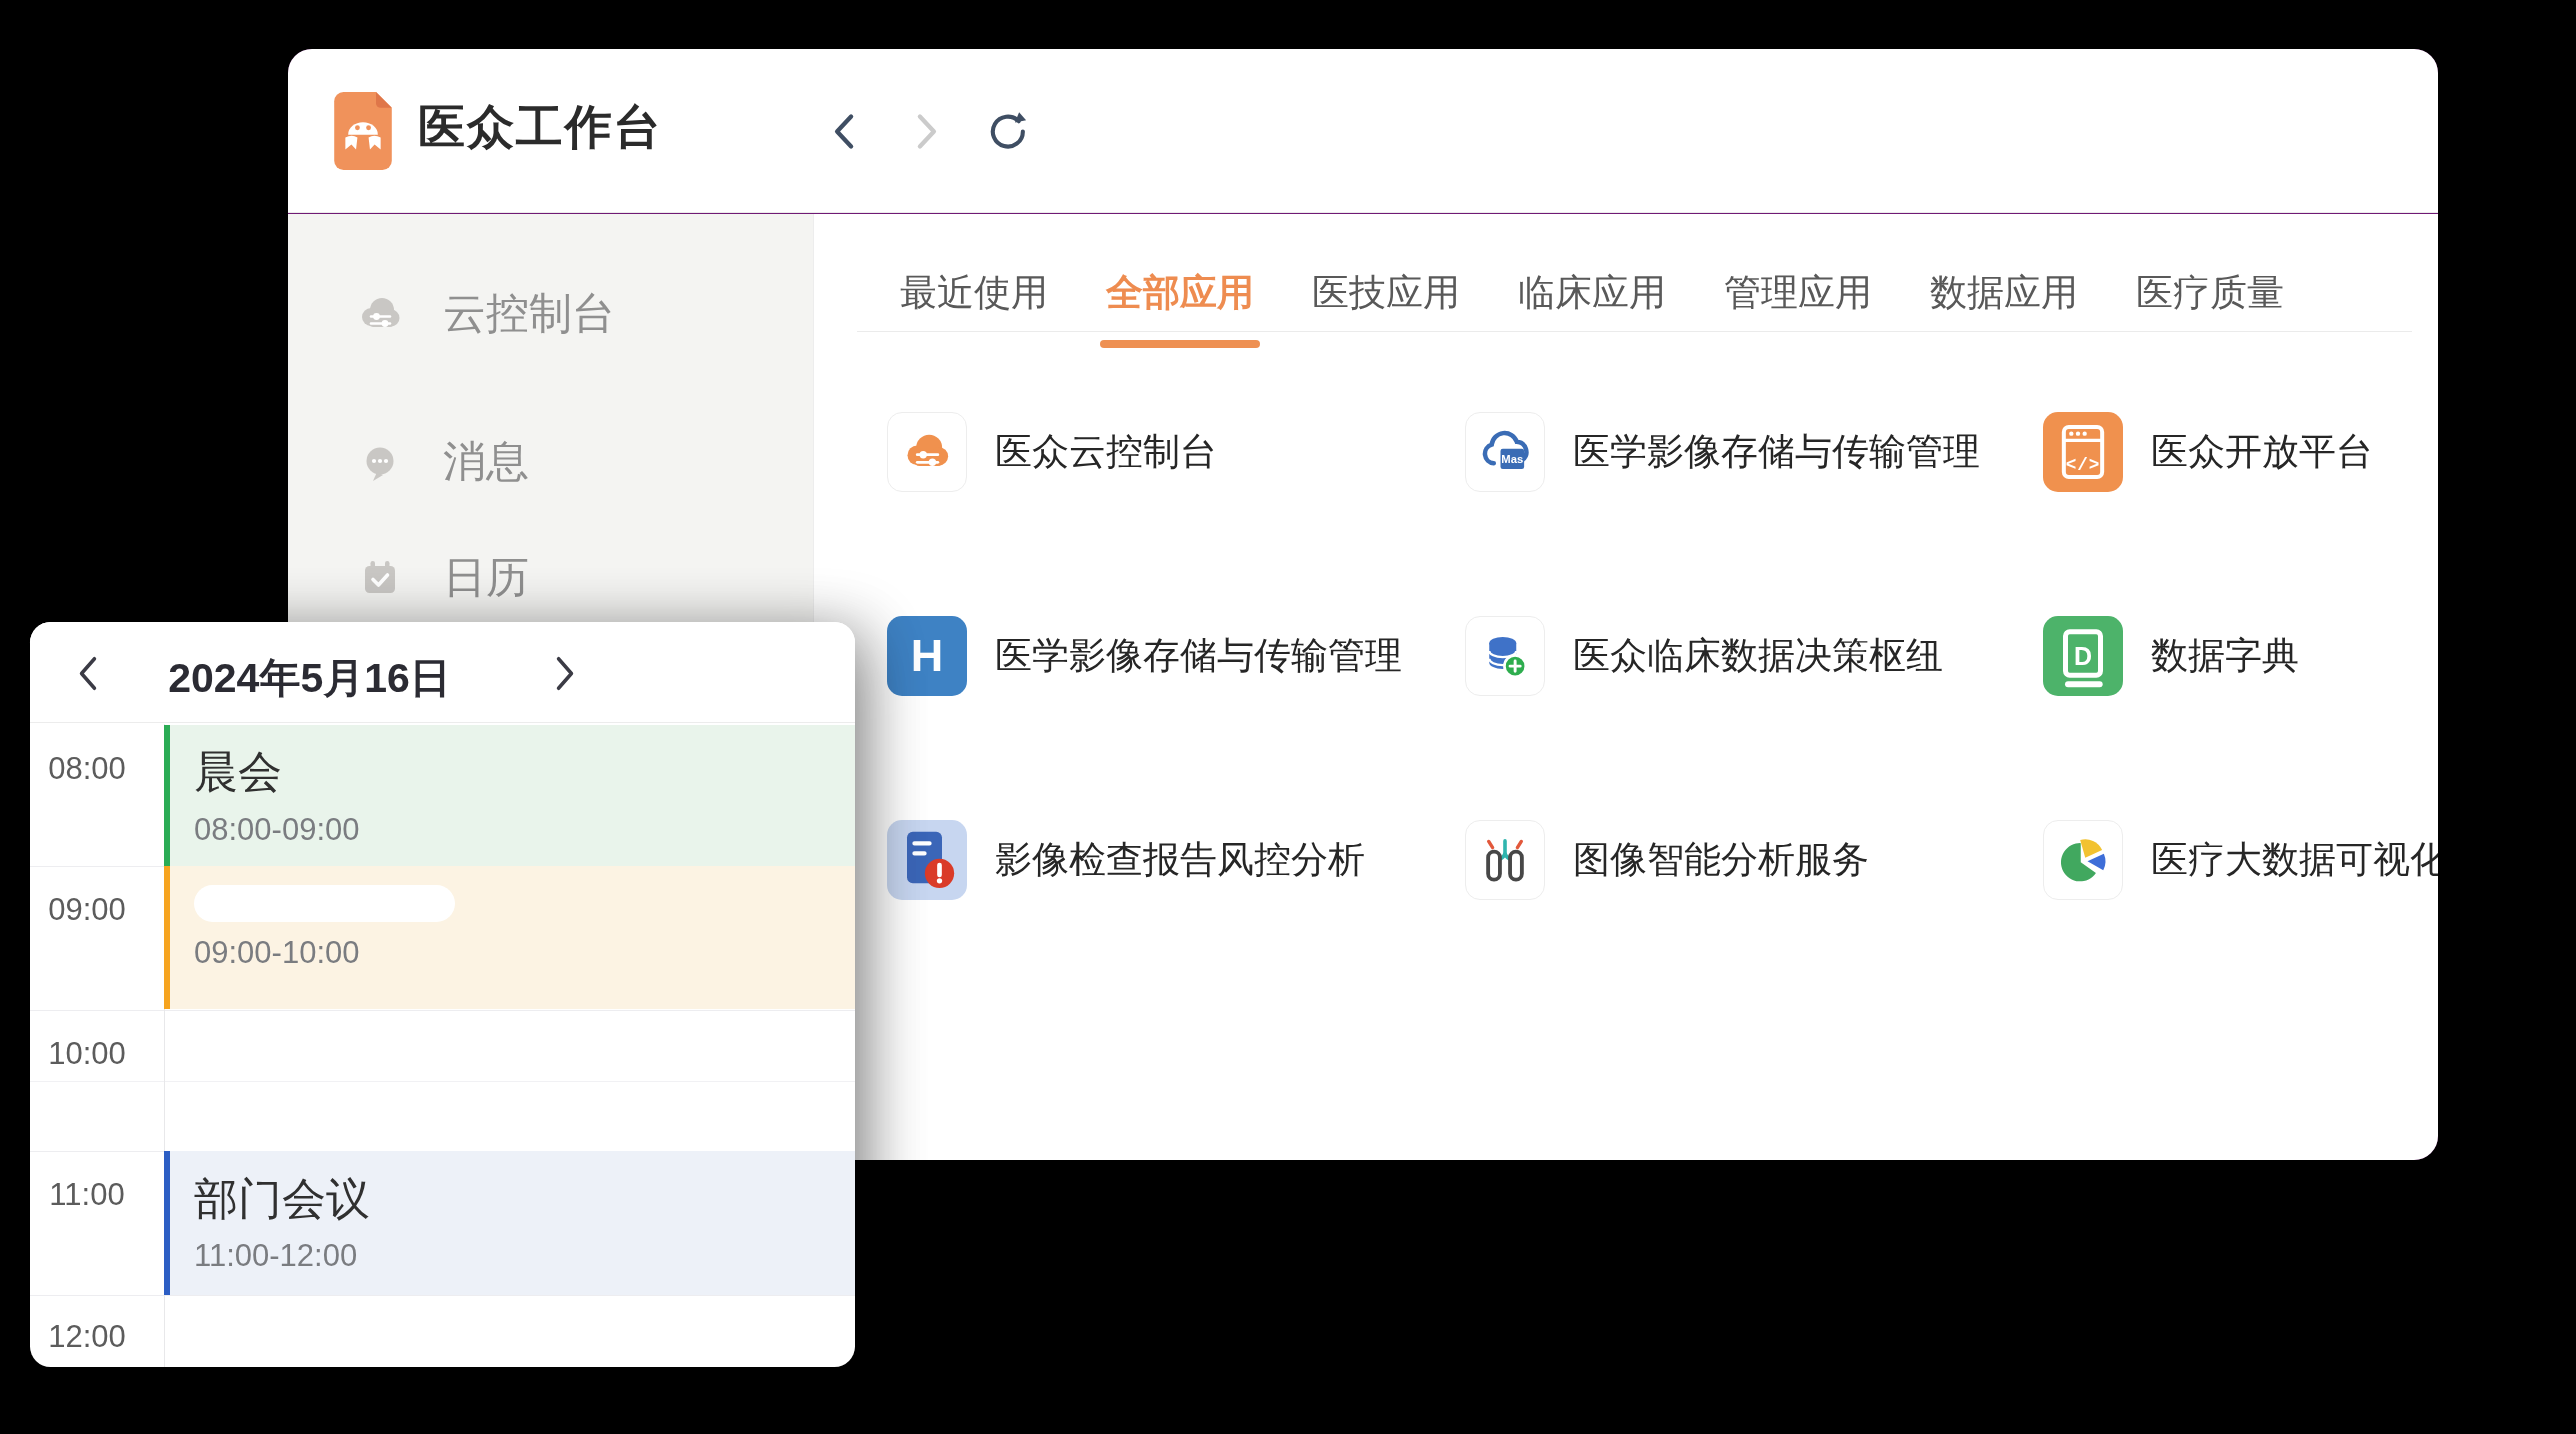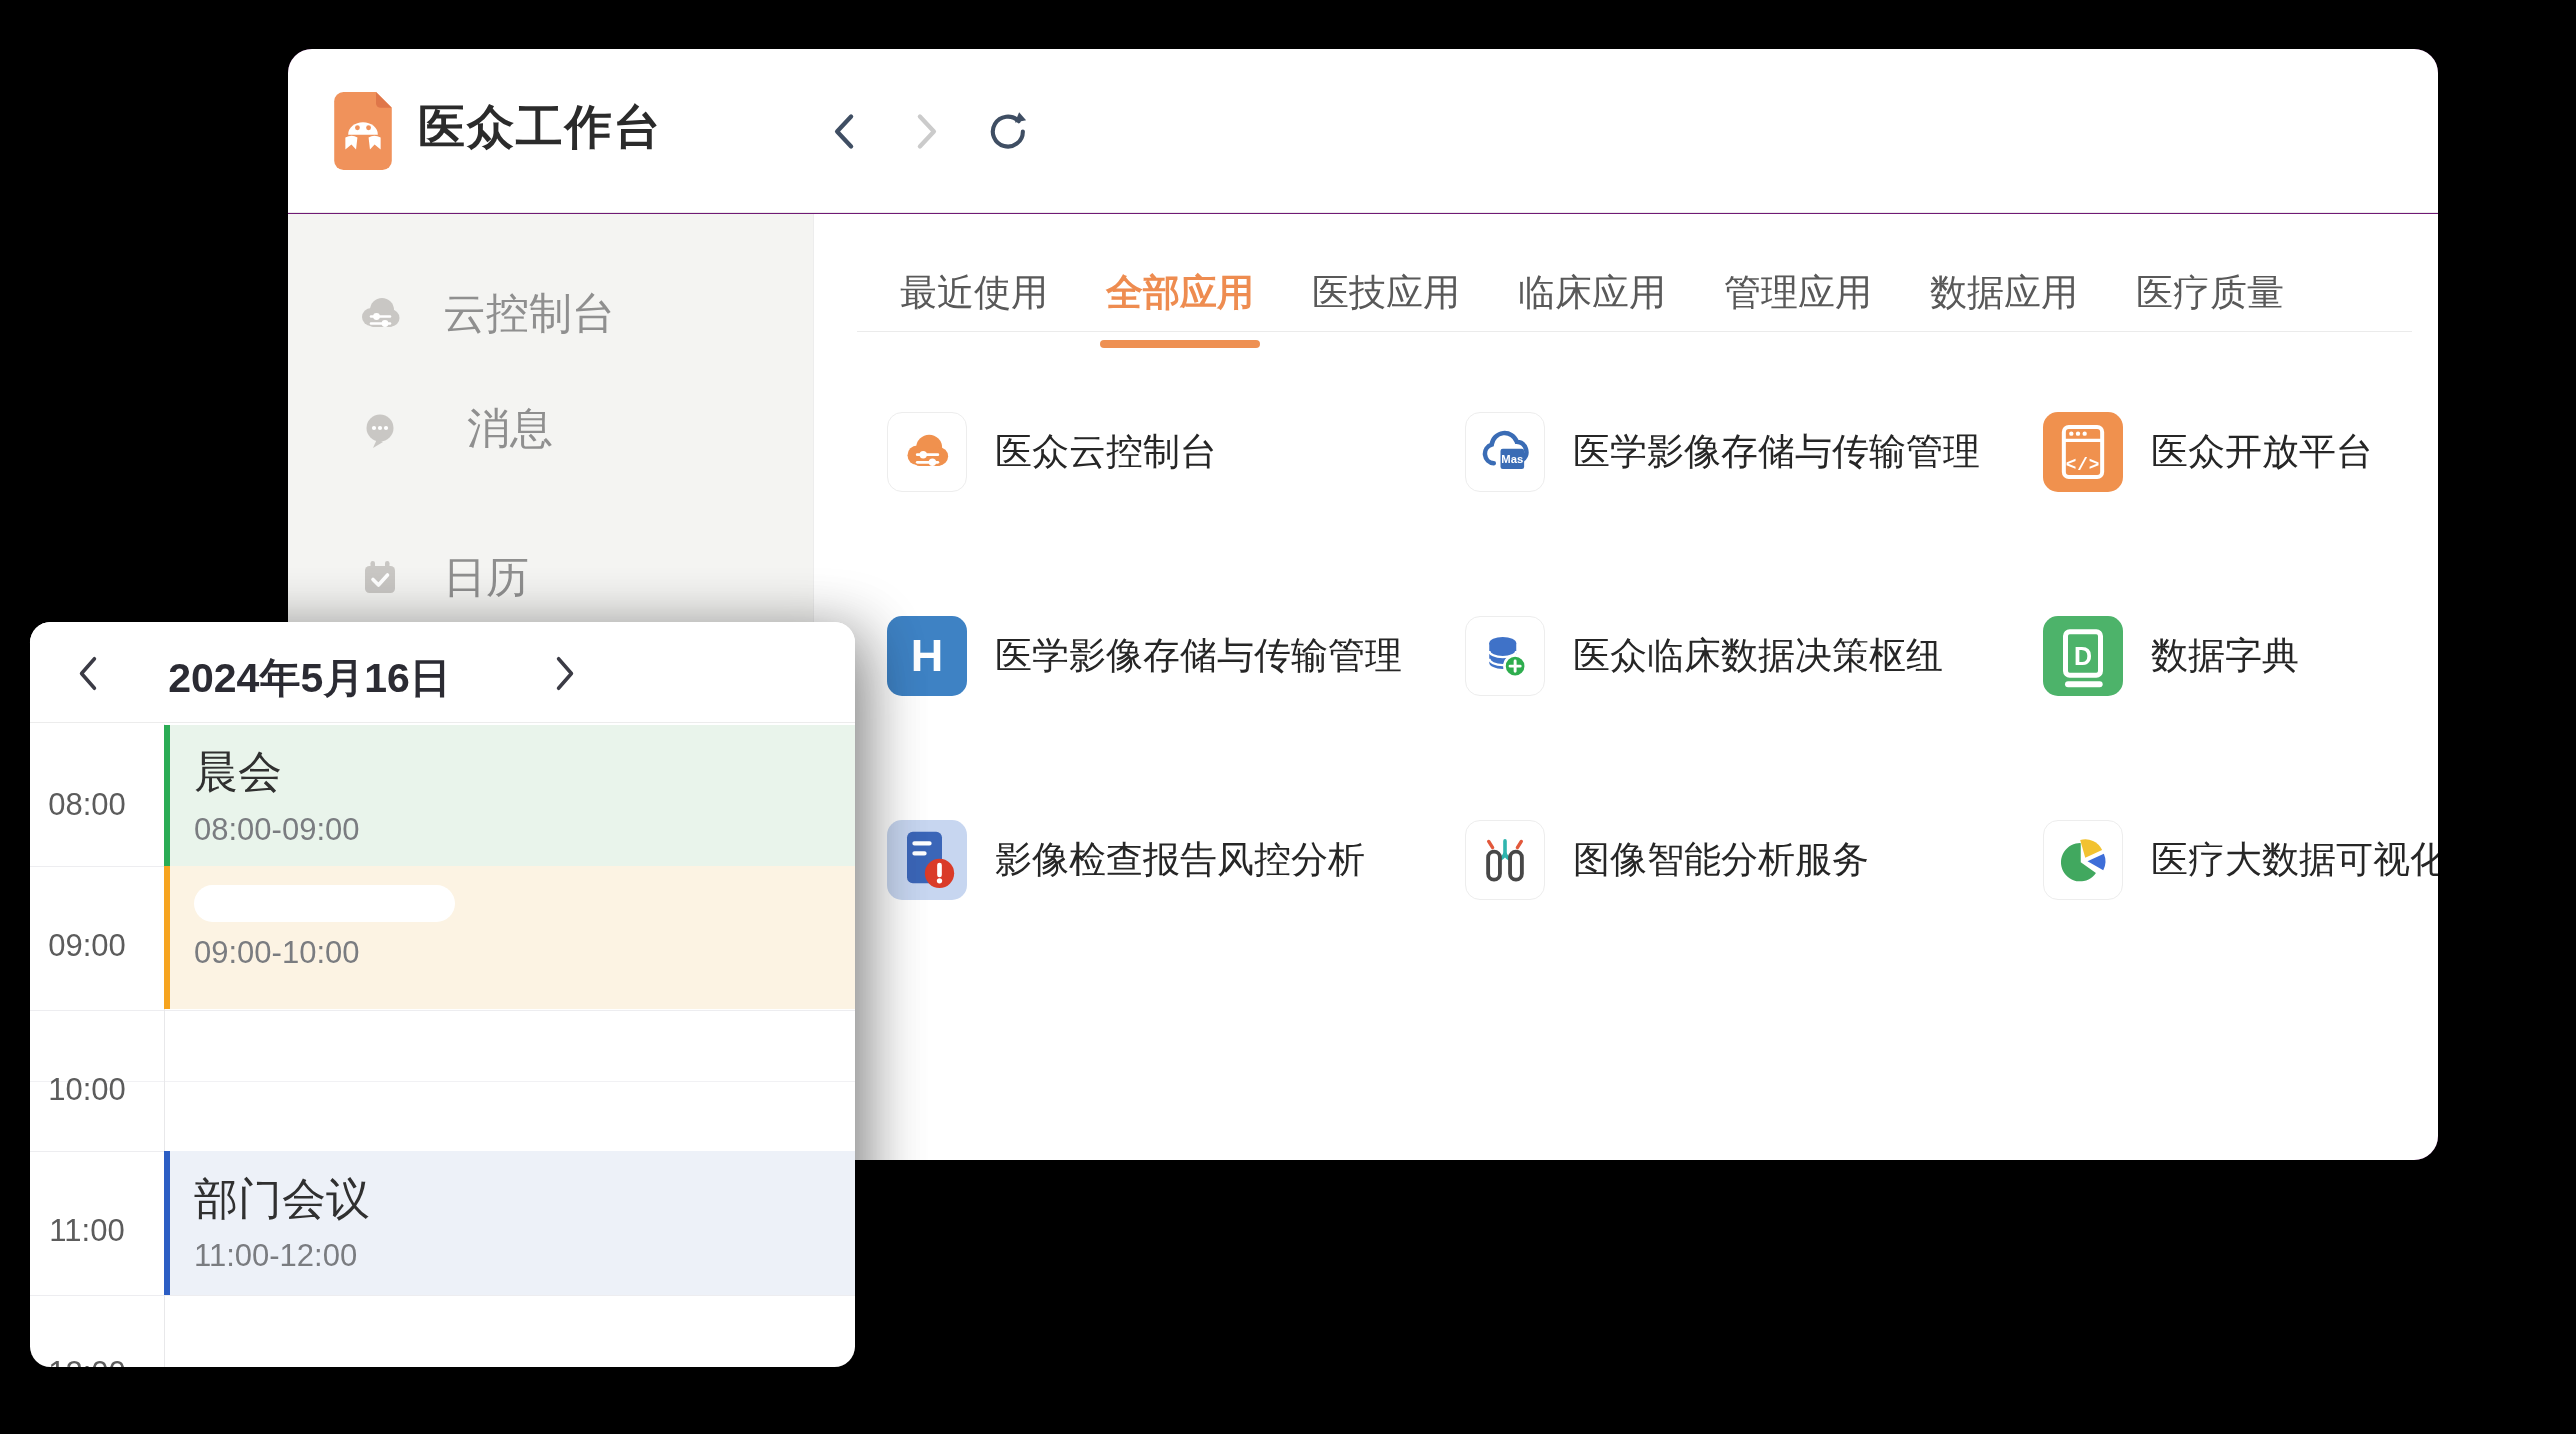--- a/index.html
+++ b/index.html
@@ -18,21 +18,21 @@
   .nav-group { position:absolute; left:535px; top:0; height:164px; display:flex;
                align-items:center; gap:35px; }
   .nav-btn { width:45px; height:45px; display:flex; align-items:center; justify-content:center; }
 
   
   .sidebar { position:absolute; left:0; top:165px; width:526px; bottom:0;
              background:#f4f4f2; border-right:0.9px solid #ededed; }
   .side-item { position:absolute; left:68px; height:52px; display:flex; align-items:center; }
   .side-item .s-icon { width:48px; height:48px; }
   .side-item .s-label { margin-left:39px; font-size:43px; color:#8f8f8f; }
-  .si-0 { top:74px; } .si-1 { top:189px;gap:24px; } .si-2 { top:338px; }
+  .si-0 { top:74px; } .si-1 { top:222px; } .si-2 { top:338px; }
 
   
   .content { position:absolute; left:526px; top:165px; right:0; bottom:0; background:#fff; }
   .tabs { position:absolute; left:86px; top:54px; display:flex; gap:58px; }
   .tab { position:relative; font-size:37px; color:#595959; padding-bottom:28px; cursor:default; }
   .tab.active { color:#EE8C50; font-weight:700;text-align:center; }
   .tab.active::after { content:""; position:absolute; left:-5.6px; right:-5.6px; bottom:-1.9px;
                        height:8.4px; border-radius:4.7px; background:#EE9052; }
   .tabs-rule { position:absolute; left:43px; right:26px; top:117px; height:0.9px; background:#ebebeb; }
 
@@ -64,21 +64,21 @@
   .cal-arrow.left { left:37px; } .cal-arrow.right { left:514px; }
   .cal-date { position:absolute; left:112px; width:335px; top:29px; text-align:center;
               font-size:41px; font-weight:600; color:#2b2b33; }
 
   .cal-body { position:absolute; left:0; top:102px; right:0; bottom:0; }
   .gutter-line { position:absolute; left:134px; top:0; bottom:0; width:0.9px; background:#e8e8ea; }
   .hour-line { position:absolute; left:0; right:0; height:0.9px; background:#ededf0; }
   .hl-1 { top:142px; } .hl-2 { top:286px; } .hl-3 { top:427px; } .hl-4 { top:571px; }
   .half-line { position:absolute; left:0; right:0; top:357px; height:0.9px; background:#f1f1f4; }
   .hour-label { position:absolute; left:0; width:114px; text-align:center; font-size:31px;
-                color:#5c5c5c;margin-top:36px; }
+                color:#5c5c5c; }
   .t0 { top:27px; } .t1 { top:168px; } .t2 { top:312px; } .t3 { top:453px; } .t4 { top:595px; }
 
   .event { position:absolute; left:134px; right:0; padding:18.6px 0 0 24px; }
   .event .ev-title { font-size:44px; color:#303030; font-weight:500; }
   .event .ev-time  { font-size:31px; color:#7a7c80; margin-top:9.3px; }
   .ev-green { top:0.9px; height:141px; background:#E9F4EB; border-left:6.5px solid #2BAC55; }
   .ev-orange{ top:142px; height:143px; background:#FCF3E3; border-left:6.5px solid #F6A41F; }
   .ev-blue  { top:427px; height:144px; background:#EDF1F8; border-left:6.5px solid #2C5EC4; }
   .pill { width:261px; height:37px; border-radius:18.6px; background:#fff; }
   .ev-orange .ev-time { margin-top:13px; }

